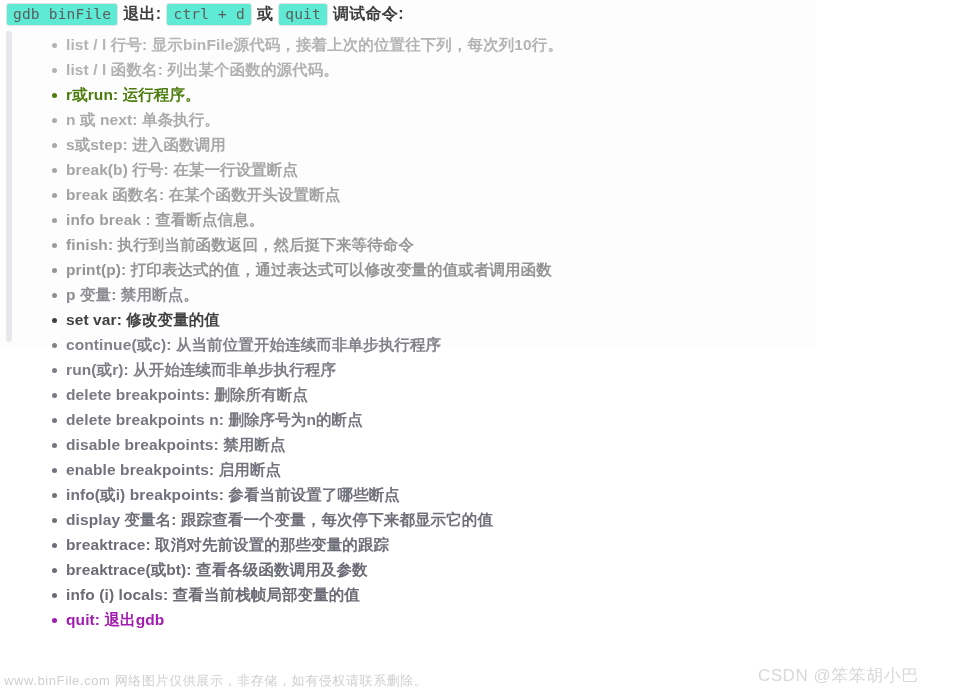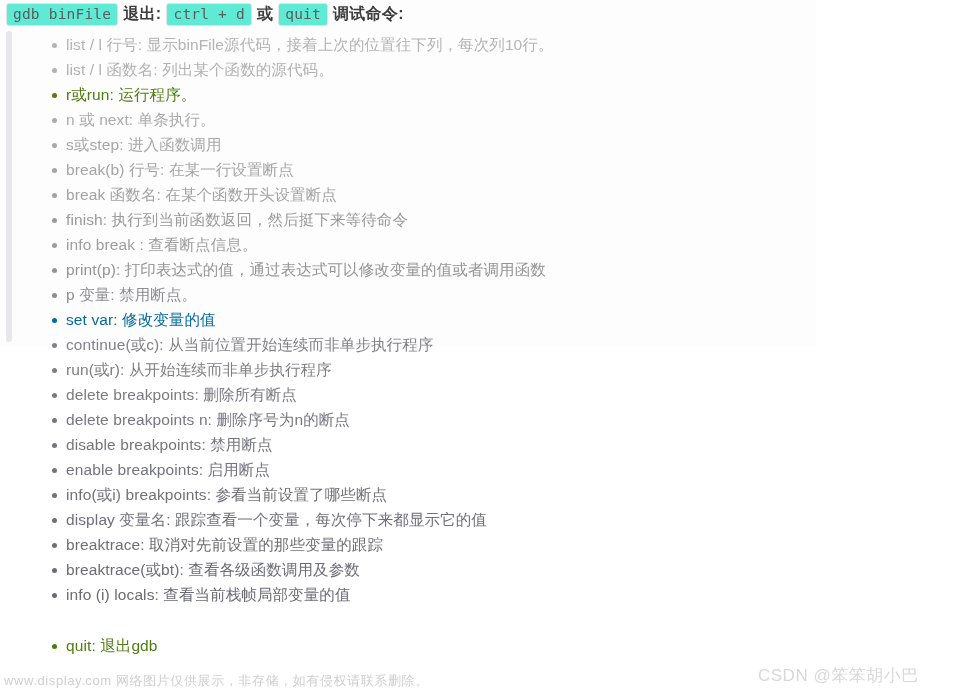--- a/index.html
+++ b/index.html
@@ -76,20 +76,21 @@
 
   
   #cmd-list {
     position: absolute;
     left: 0;
     top: 32px;
     width: 814px;
     list-style: none;
     margin: 0;
     padding: 0;
+    font-weight: bold;
   }
   #cmd-list li {
     position: relative;
     height: 25px;
     line-height: 25px;
     padding-left: 66px;
     white-space: nowrap;
     font-size: 15.5px;
     letter-spacing: 0.1px;
   }
@@ -142,33 +143,33 @@
   </div>
 
 <ul id="cmd-list">
     <li style="color: rgb(180, 180, 180);"><span>list / l 行号: 显示binFile源代码，接着上次的位置往下列，每次列10行。</span></li>
     <li style="color: rgb(177, 177, 177);"><span>list / l 函数名: 列出某个函数的源代码。</span></li>
     <li style="color: #4d7c0f;"><span>r或run: 运行程序。</span></li>
     <li style="color: rgb(171, 171, 171);"><span>n 或 next: 单条执行。</span></li>
     <li style="color: rgb(168, 168, 168);"><span>s或step: 进入函数调用</span></li>
     <li style="color: rgb(165, 165, 165);"><span>break(b) 行号: 在某一行设置断点</span></li>
     <li style="color: rgb(162, 162, 162);"><span>break 函数名: 在某个函数开头设置断点</span></li>
+    <li style="color: rgb(158, 158, 158);"><span>info break : 查看断点信息。</span></li>
     <li style="color: rgb(154, 154, 154);"><span>finish: 执行到当前函数返回，然后挺下来等待命令</span></li>
-    <li style="color: rgb(158, 158, 158);"><span>info break : 查看断点信息。</span></li>
     <li style="color: rgb(148, 148, 148);"><span>print(p): 打印表达式的值，通过表达式可以修改变量的值或者调用函数</span></li>
     <li style="color: rgb(141, 141, 147);"><span>p 变量: 禁用断点。</span></li>
-    <li style="color: #0369a1;"><span>set var: 修改变量的值</span></li>
+    <li style="color: #404040;"><span>set var: 修改变量的值</span></li>
     <li style="color: rgb(129, 129, 137);"><span>continue(或c): 从当前位置开始连续而非单步执行程序</span></li>
     <li style="color: rgb(125, 125, 134);"><span>run(或r): 从开始连续而非单步执行程序</span></li>
     <li style="color: rgb(122, 122, 131);"><span>delete breakpoints: 删除所有断点</span></li>
     <li style="color: rgb(119, 119, 129);"><span>delete breakpoints n: 删除序号为n的断点</span></li>
     <li style="color: rgb(117, 117, 127);"><span>disable breakpoints: 禁用断点</span></li>
     <li style="color: rgb(115, 115, 125);"><span>enable breakpoints: 启用断点</span></li>
     <li style="color: rgb(113, 113, 124);"><span>info(或i) breakpoints: 参看当前设置了哪些断点</span></li>
     <li style="color: rgb(111, 111, 122);"><span>display 变量名: 跟踪查看一个变量，每次停下来都显示它的值</span></li>
     <li style="color: rgb(110, 110, 121);"><span>breaktrace: 取消对先前设置的那些变量的跟踪</span></li>
     <li style="color: rgb(108, 108, 119);"><span>breaktrace(或bt): 查看各级函数调用及参数</span></li>
     <li style="color: rgb(107, 107, 118);"><span>info  (i) locals: 查看当前栈帧局部变量的值</span></li>
-    <li style="color: #4d7c0f; margin-top: 26px;"><span>quit: 退出gdb</span></li>
+    <li style="color: #a21caf;"><span>quit: 退出gdb</span></li>
   </ul>
 
-<div id="watermark-left">www.display.com 网络图片仅供展示，非存储，如有侵权请联系删除。</div>
+<div id="watermark-left">www.binFile.com 网络图片仅供展示，非存储，如有侵权请联系删除。</div>
 <div id="watermark-right">CSDN @笨笨胡小巴</div>
 
 </body></html>

